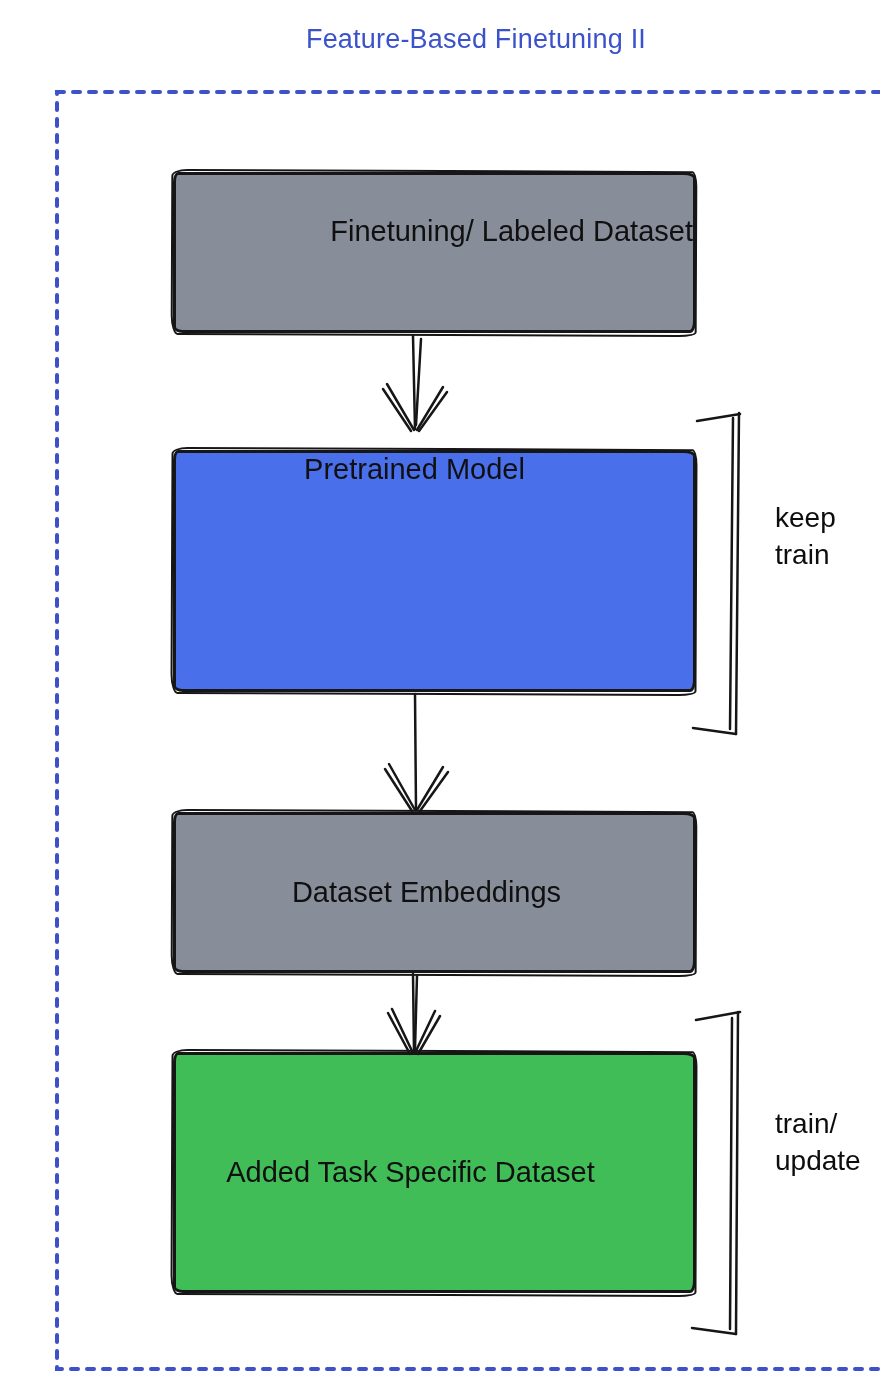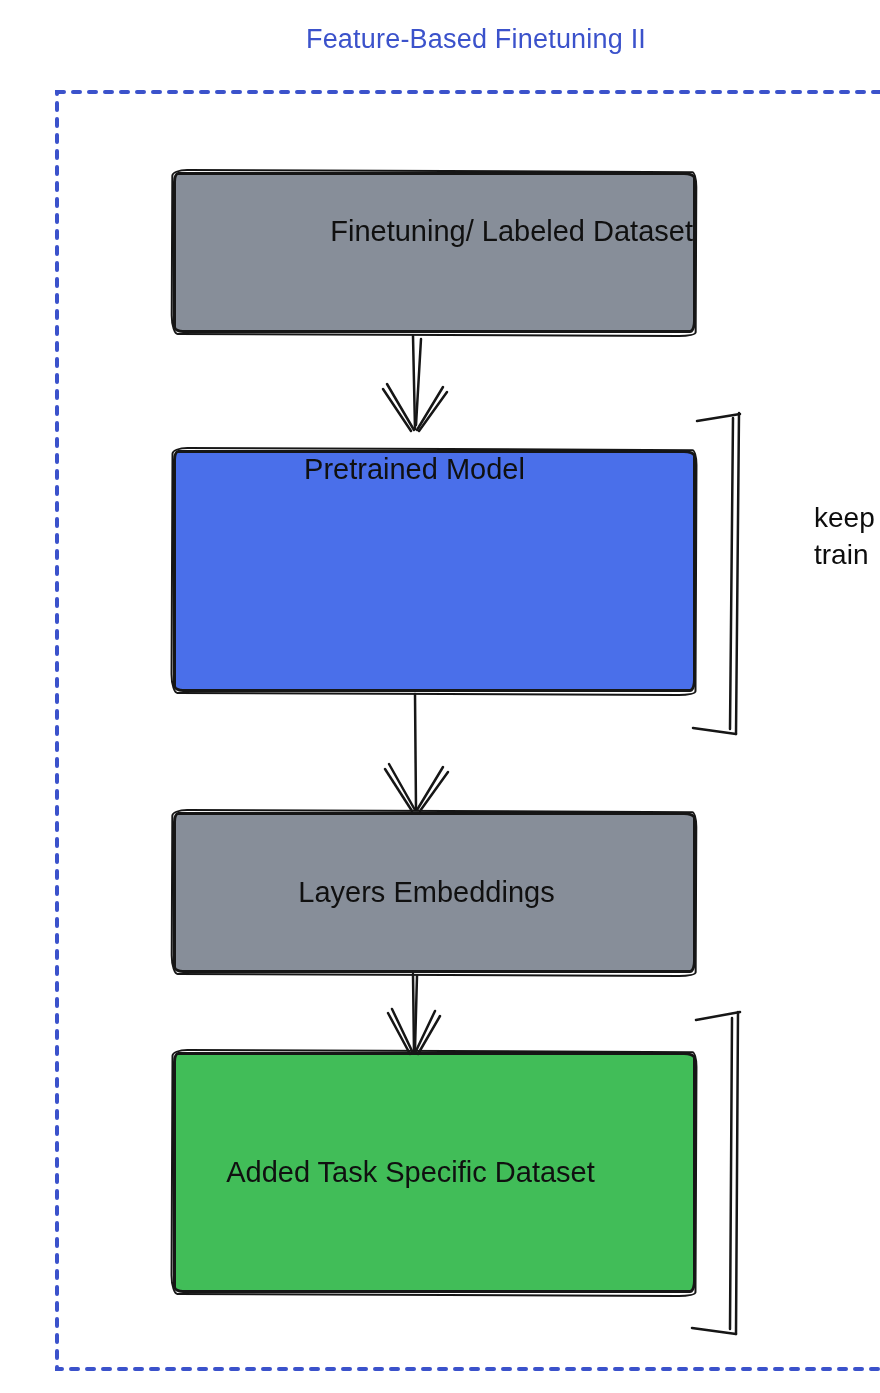--- a/index.html
+++ b/index.html
@@ -68,51 +68,55 @@
   .node-embeddings .node-label { transform: translateX(-8px); }
   .node-tasklayers .node-label { transform: translateX(-24px); }
   .annotation {
     position: absolute;
     color: #0d0d0d;
     font-size: 28px;
     line-height: 37px;
     z-index: 2;
   }
   .annotation span { display: block; }
-  .ann-keep-frozen  { left: 778px; top: 499px; }
+  .ann-keep-frozen  { left: 739px; top: 499px; }
   .ann-train-update { left: 739px; top: 1105px; }
 </style>
 </head>
 <body>
 
 <div class="canvas">
 
   <div class="diagram-title">Feature-Based Finetuning II</div>
 
   <div class="node node-dataset fill-gray">
     <span class="node-label">Finetuning/ Labeled Dataset</span>
   </div>
 
   <div class="node node-pretrained fill-blue">
     <span class="node-label">Pretrained Model</span>
   </div>
 
   <div class="node node-embeddings fill-gray">
-    <span class="node-label">Layers Embeddings</span>
+    <span class="node-label">Dataset Embeddings</span>
   </div>
 
   <div class="node node-tasklayers fill-green">
     <span class="node-label">Added Task Specific Dataset</span>
   </div>
 
   <div class="annotation ann-keep-frozen">
     <span>keep</span>
     <span>train</span>
   </div>
 
+  <div class="annotation ann-train-update">
+    <span>train/</span>
+    <span>update</span>
+  </div>
 
   <svg class="overlay" viewBox="0 0 880 1393" xmlns="http://www.w3.org/2000/svg">
     <rect x="21" y="92" width="836" height="1277" class="stroke-accent" stroke-width="4" stroke-dasharray="7 9" stroke-linecap="round"></rect>
 
     <g class="stroke-ink">
       <path d="M377 336 L379 429"></path>
       <path d="M385 339 L380 425"></path>
       <path d="M351 384 L378 430"></path>
       <path d="M347 389 L375 431"></path>
       <path d="M407 387 L381 430"></path>

